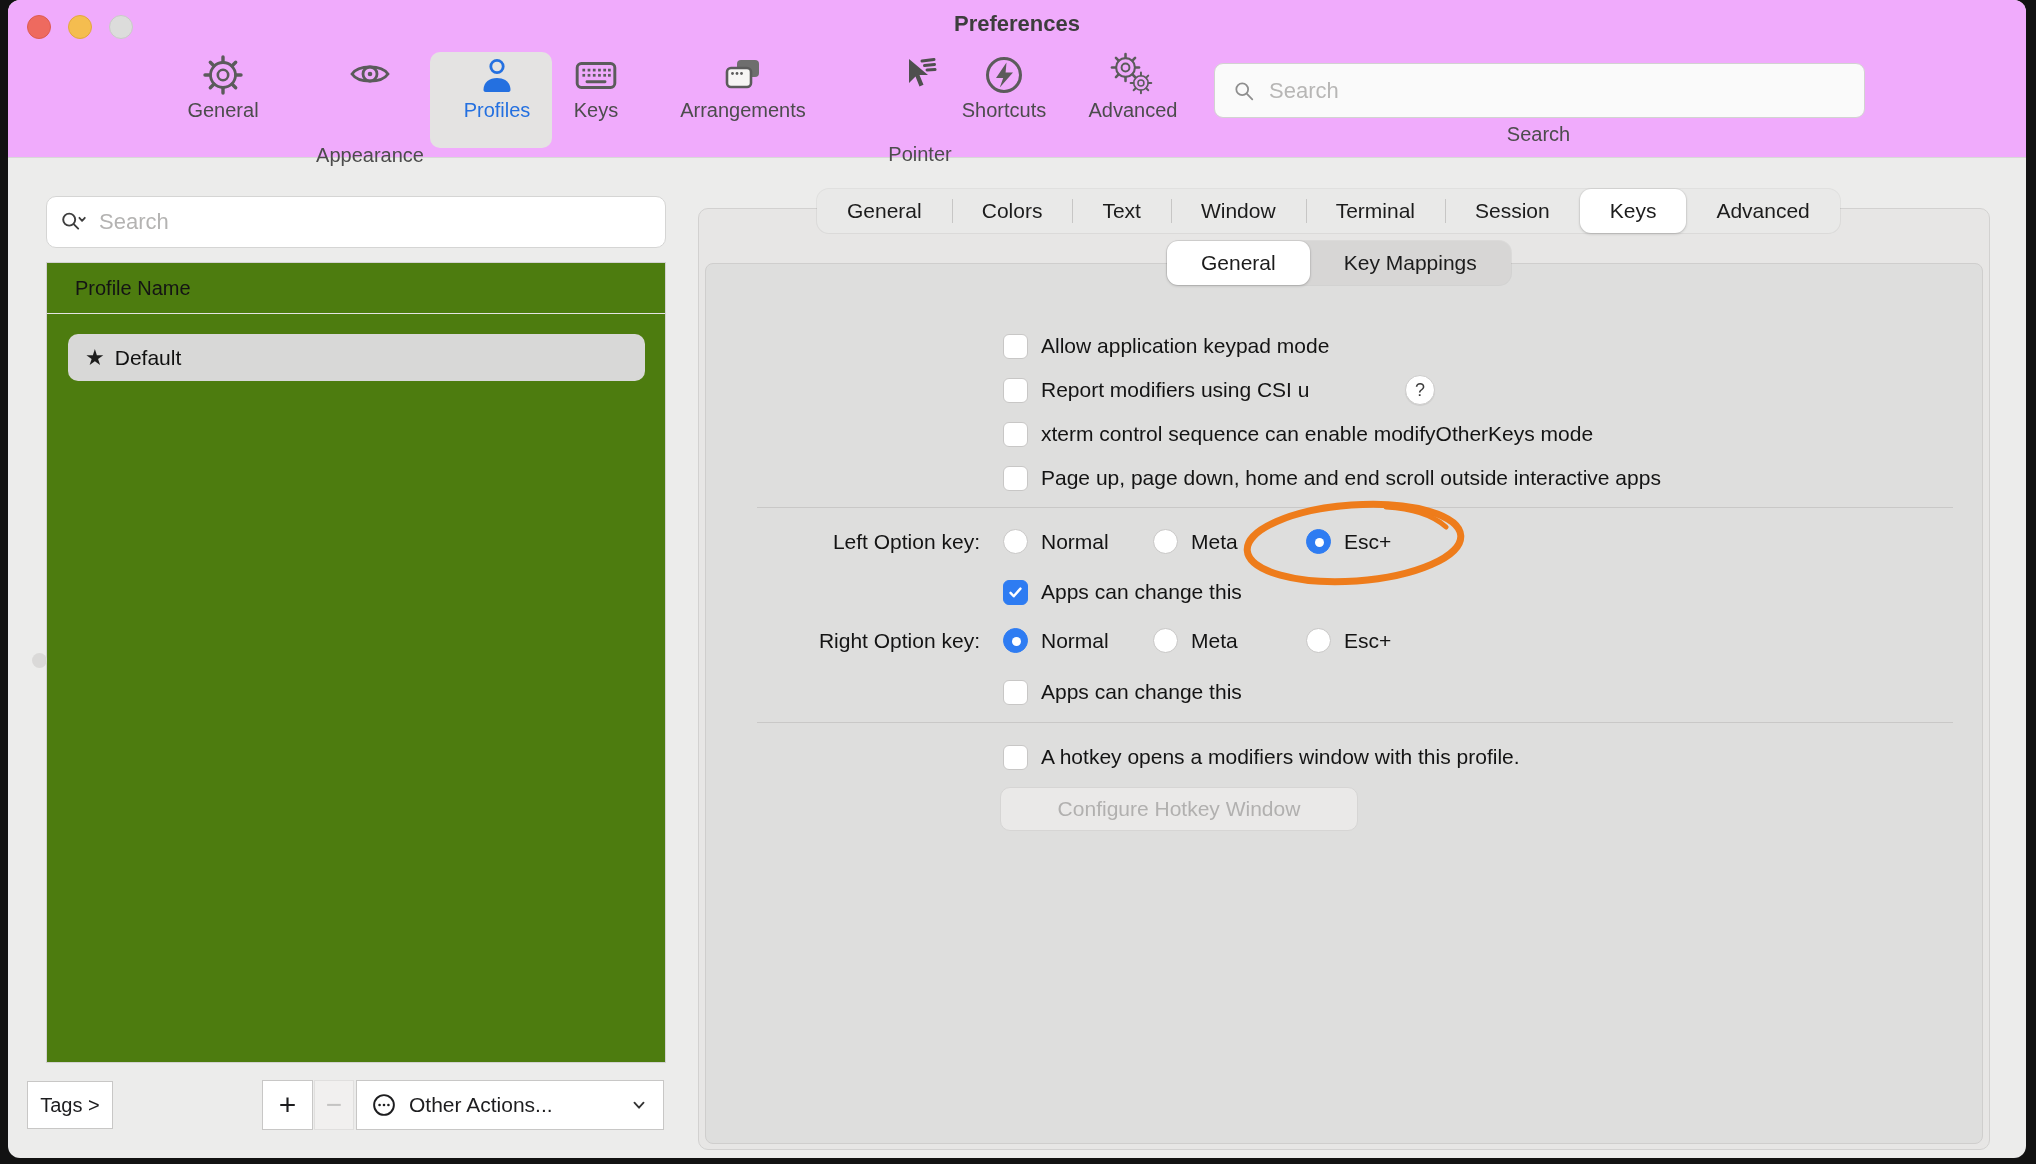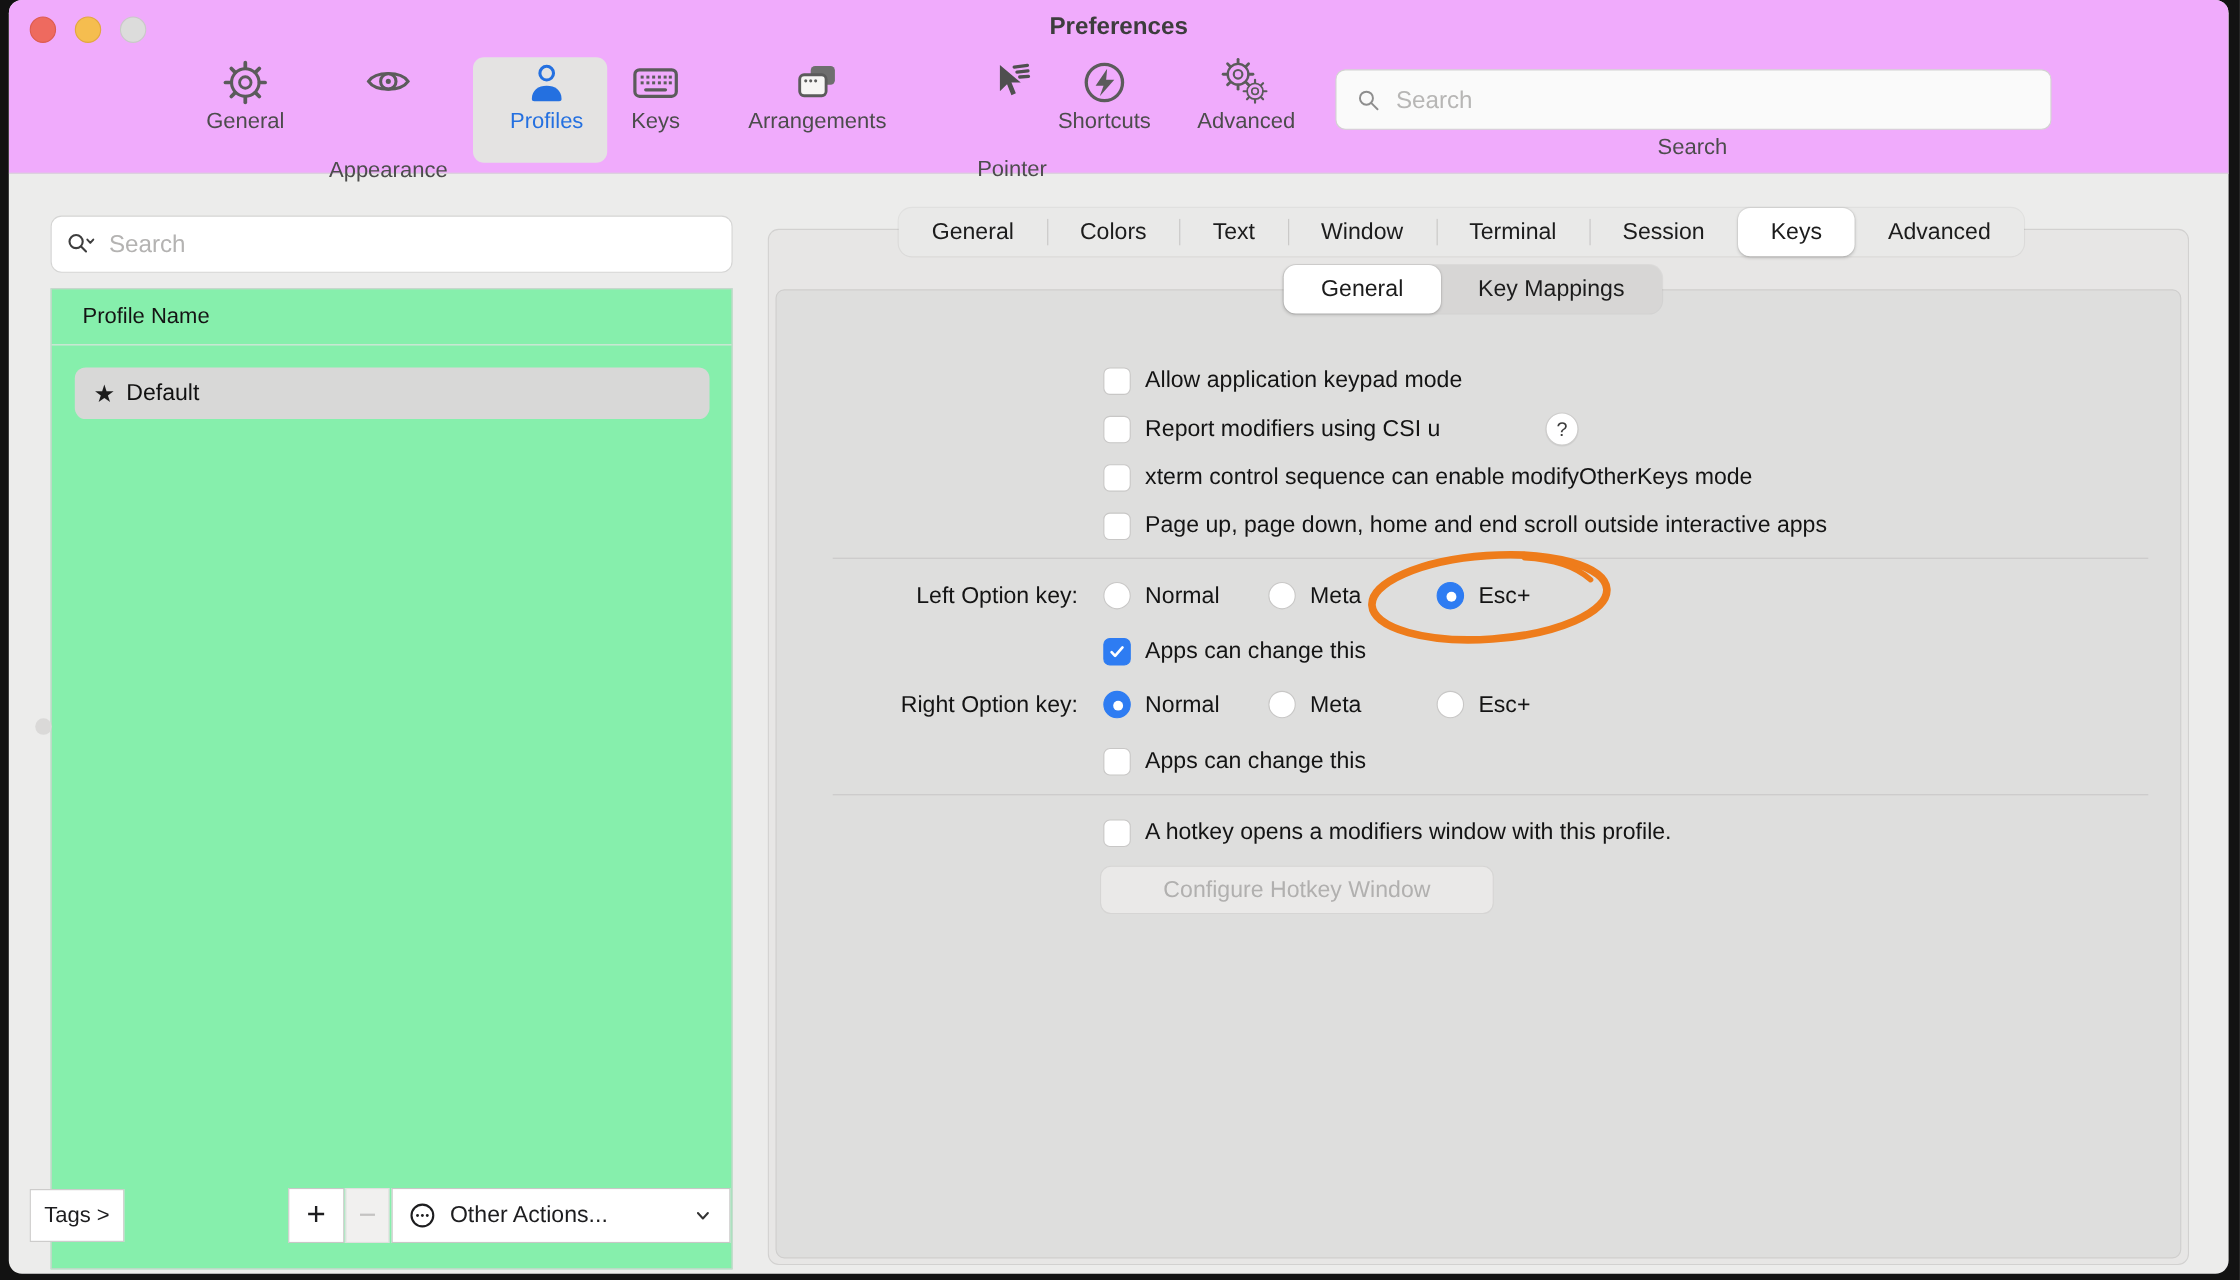--- a/index.html
+++ b/index.html
@@ -32,21 +32,21 @@
   .tb-search input::placeholder{color:#b7b6b5;}
   .tb-search-label{position:absolute;left:1206px;top:123px;width:649px;text-align:center;
                    font-size:20px;color:#4c4c4c;}
   
   .sb-search{position:absolute;left:38px;top:196px;width:620px;height:52px;background:#fff;
              border:1px solid #d5d5d4;border-radius:10px;display:flex;align-items:center;box-sizing:border-box;}
   .sb-search svg{margin:0 8px 0 12px;color:#3e3e3e;flex:0 0 auto;}
   .sb-search input{border:none;outline:none;background:transparent;font-size:22px;width:520px;
                    font-family:inherit;color:#333;}
   .sb-search input::placeholder{color:#b4b3b2;}
-  .profile-panel{position:absolute;left:38px;top:262px;width:620px;height:892px;background:#86efac;
+  .profile-panel{position:absolute;left:38px;top:262px;width:620px;height:801px;background:#4d7c0f;
                  border:1px solid #d2d2d1;box-sizing:border-box;text-align:center;}
   .profile-header{position:absolute;left:28px;top:14px;font-size:20px;color:#141414;}
   .profile-divider{position:absolute;left:0;right:0;top:50px;height:1px;background:#e4e4e3;}
   .profile-row{position:absolute;left:21px;top:71px;width:577px;height:47px;background:#d8d8d7;
                border-radius:10px;display:flex;align-items:center;font-size:21px;color:#111;}
   .profile-row .star{margin:0 10px 0 17px;font-size:22px;color:#1c1c1c;}
   .edge-dot{position:absolute;left:24px;top:653px;width:15px;height:15px;border-radius:50%;background:#dad9d8;}
   .btn{background:#fff;border:1px solid #c8c7c6;display:flex;align-items:center;justify-content:center;
        box-sizing:border-box;font-size:20px;color:#1d1d1f;}
   .tags-btn{position:absolute;left:19px;top:1081px;width:86px;height:48px;}
@@ -127,21 +127,21 @@
     <div class="win-title">Preferences</div>
 
     <div class="tb-item" style="left:160px;">
       <span class="ticon">
         <svg width="44" height="44" viewBox="0 0 44 44">
               <use href="#i-gear"></use>
             </svg>
           </span>
       <span class="tlabel">General</span>
     </div>
-    <div class="tb-item" style="left:275px;width:140px;gap:48px;">
+    <div class="tb-item" style="left:292px;width:140px;gap:48px;">
       <span class="ticon">
         <svg width="44" height="44" viewBox="0 0 44 44" fill="none" stroke="currentColor">
           <path d="M4 22C10.5 12.5 33.5 12.5 40 22C33.5 31.5 10.5 31.5 4 22Z" stroke-width="2.8"></path>
           <circle cx="22" cy="22" r="7" stroke-width="2.8"></circle>
           <circle cx="22" cy="22" r="2.3" fill="currentColor" stroke="none"></circle>
         </svg>
           </span>
       <span class="tlabel">Appearance</span>
     </div>
     <div class="tb-item sel" style="left:422px;">

